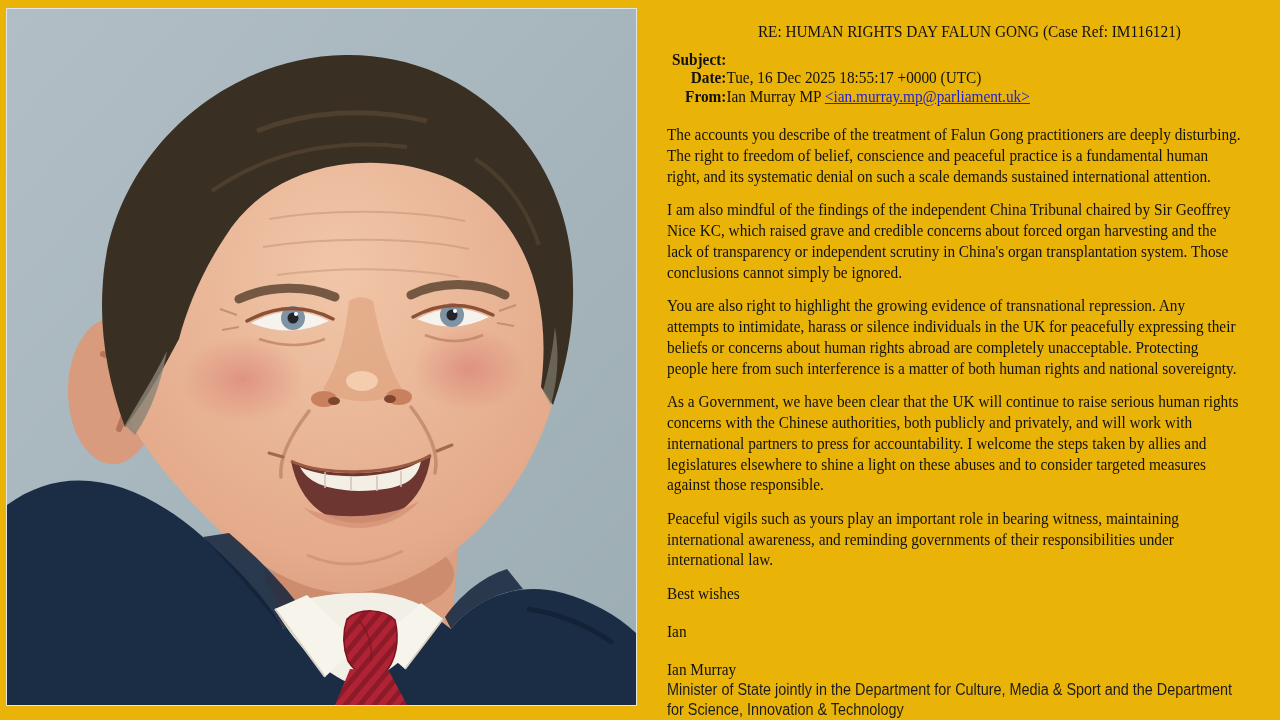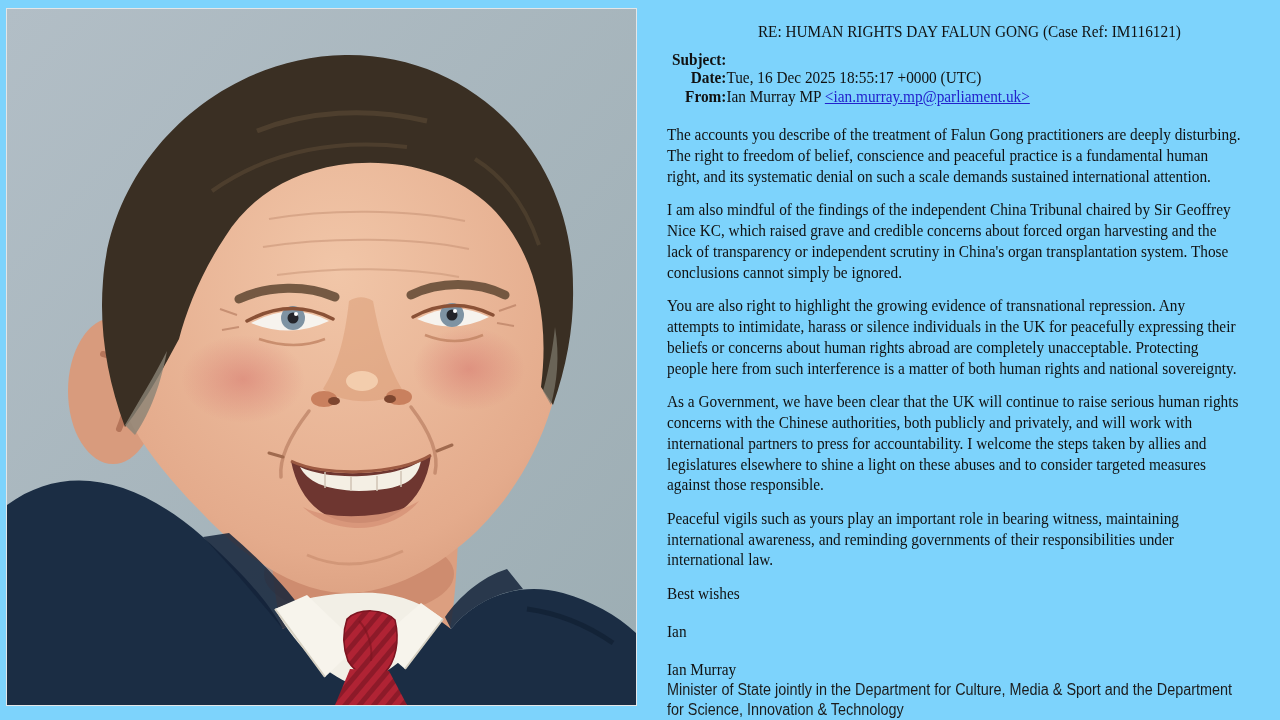--- a/index.html
+++ b/index.html
@@ -3,21 +3,21 @@
 <meta charset="utf-8">
 <style>
   * { box-sizing: border-box; }
   html, body {
     margin: 0; padding: 0;
     width: 1280px; height: 720px;
     background: #ffffff;
     overflow: hidden;
     font-family: "Liberation Serif", "DejaVu Serif", serif;
   }
-  .stage { position: relative; width: 1280px; height: 720px; background: #7dd3fc; }
+  .stage { position: relative; width: 1280px; height: 720px; background: #eab308; }
 
   
   .photo-frame {
     position: absolute; left: 7px; top: 9px;
     width: 629px; height: 696px;
     background: #a8b5bf;
     outline: 1px solid #e3e6e8;
   }
   .photo-frame svg { display: block; width: 100%; height: 100%; }
 

